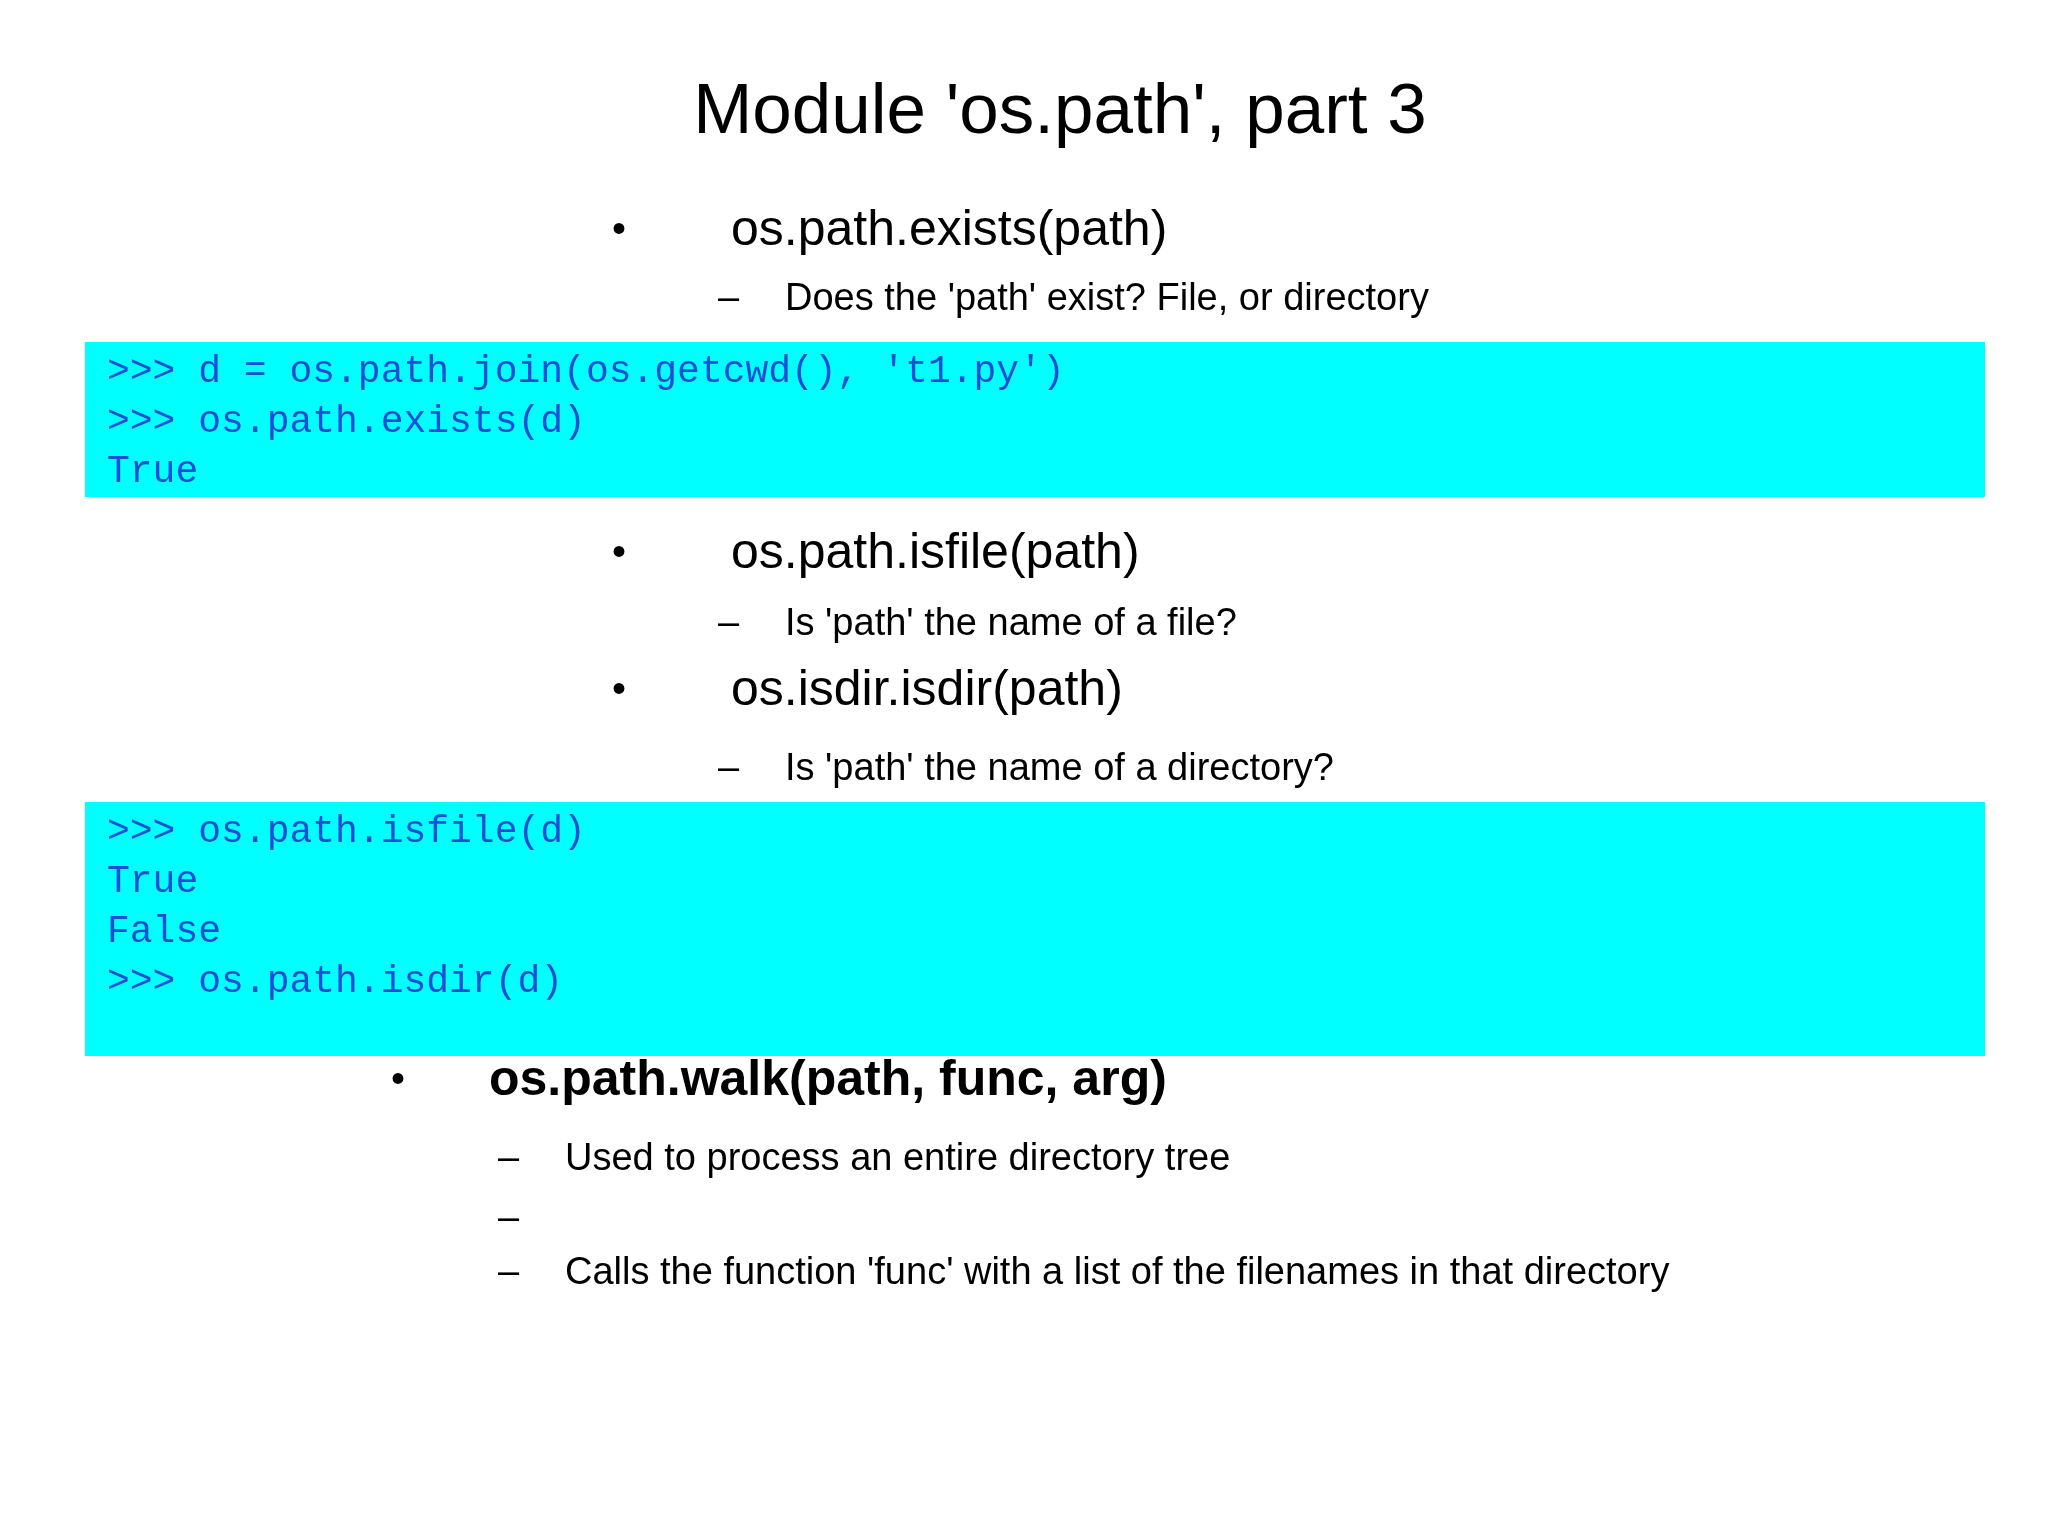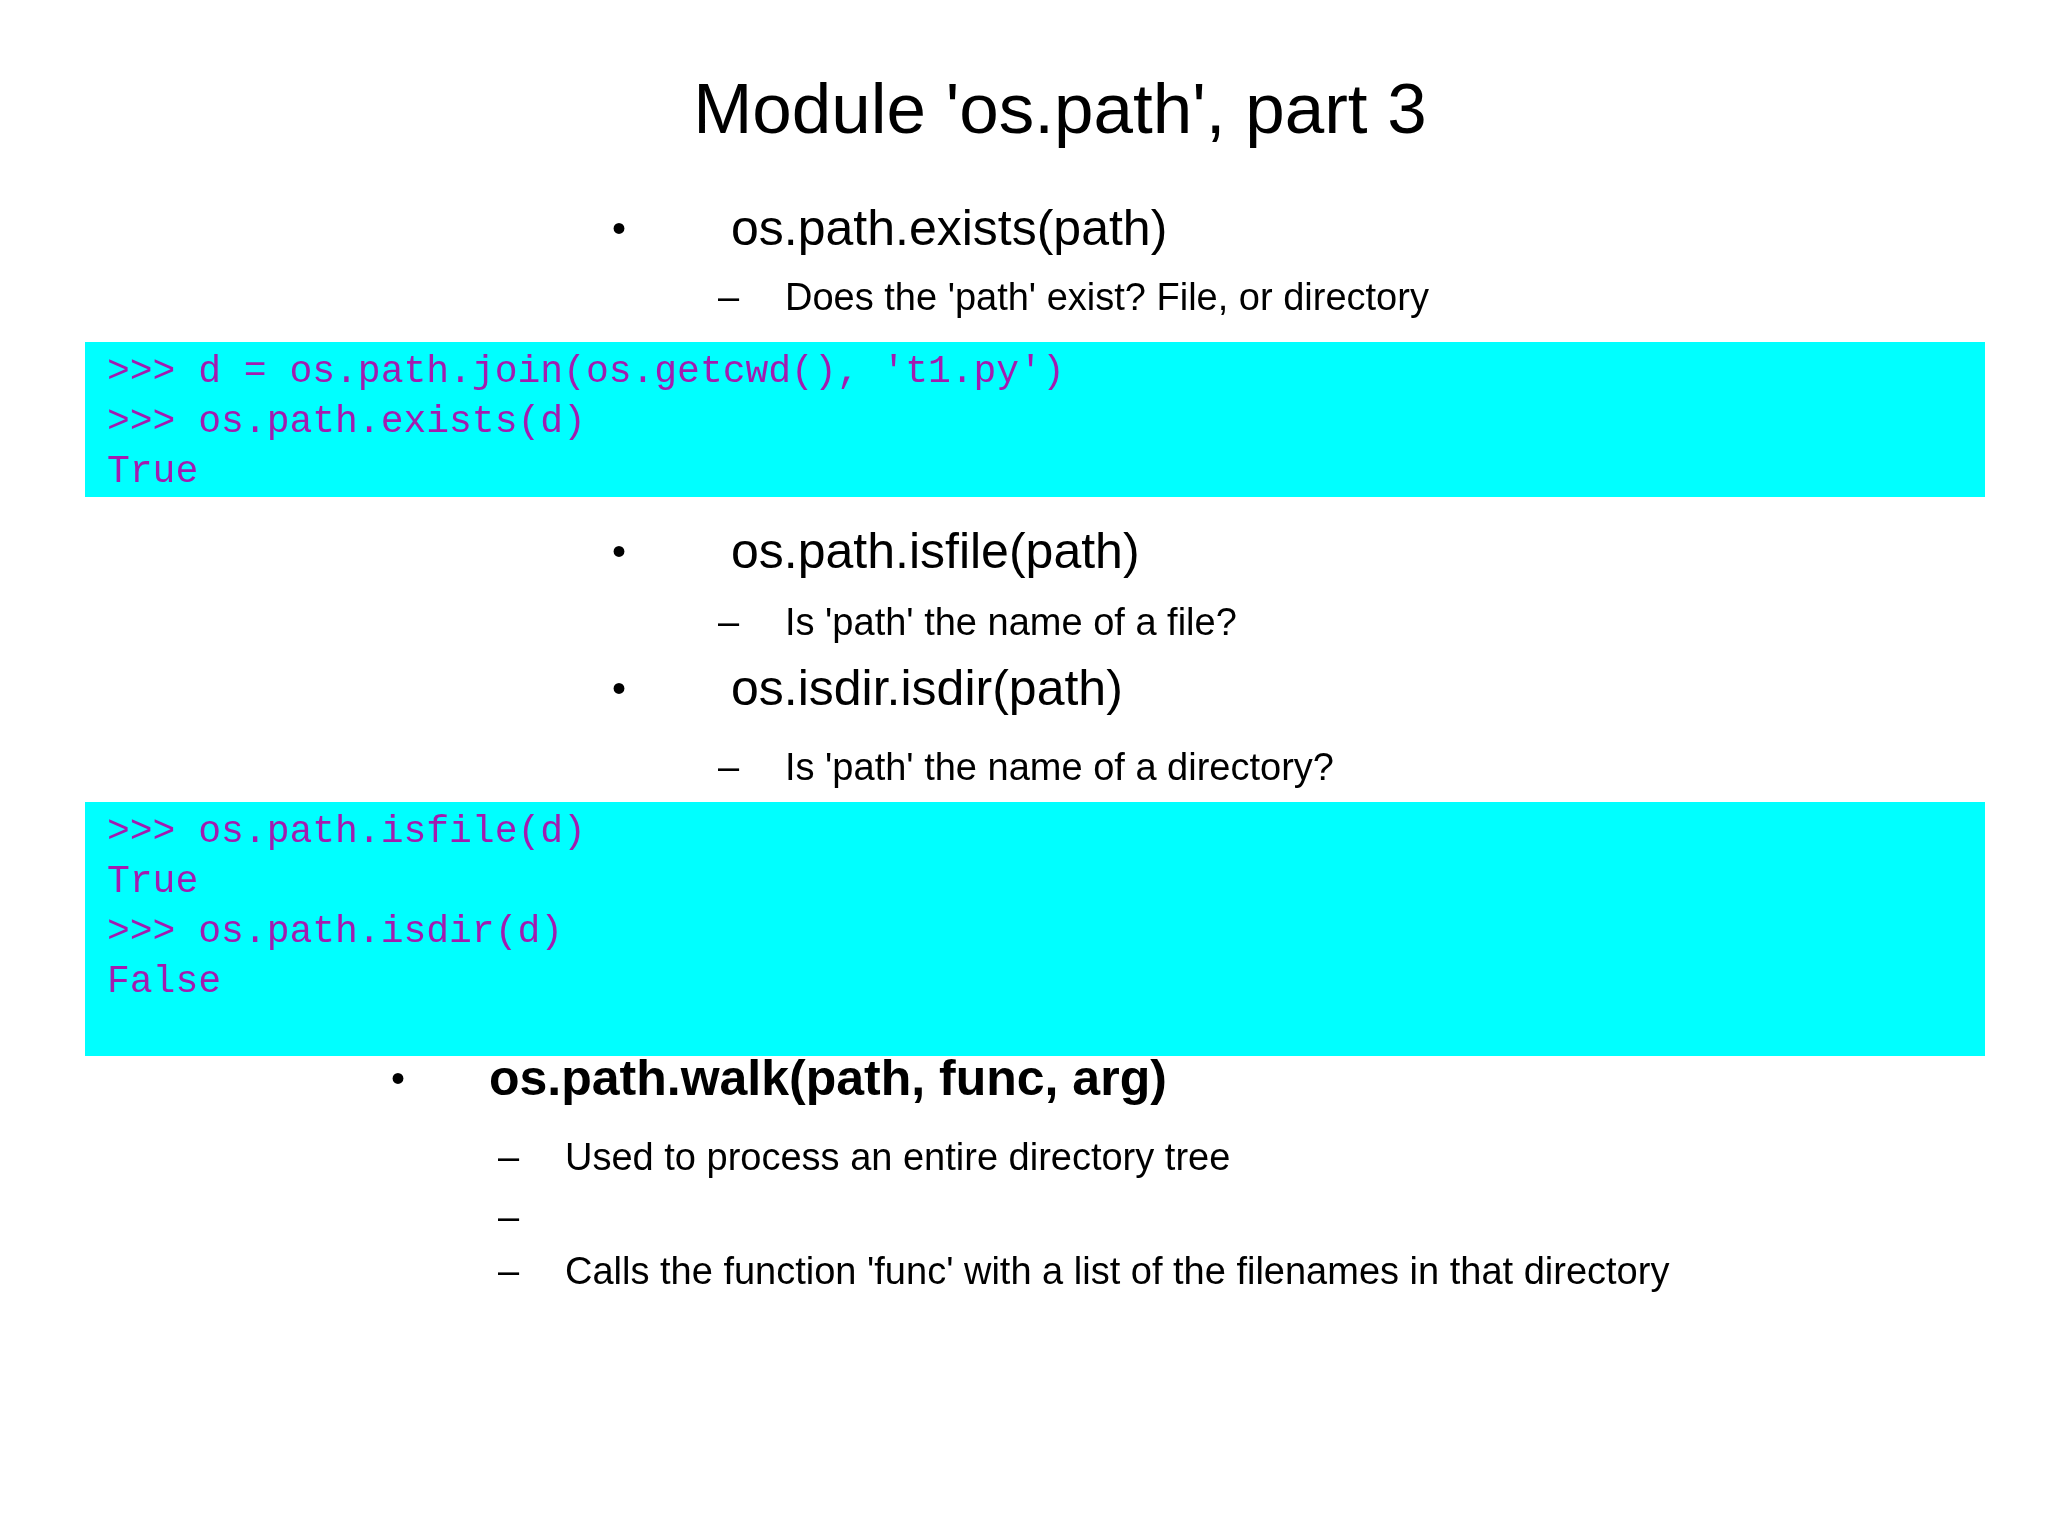--- a/index.html
+++ b/index.html
@@ -63,21 +63,21 @@
   .code-block {
     position: absolute;
     left: 85px;
     width: 1900px;
     box-sizing: border-box;
     padding: 5px 0 0 22px;
     background: #00ffff;
     font-family: "Liberation Mono", monospace;
     font-size: 38px;
     line-height: 50px;
-    color: #a21caf;
+    color: #1d4ed8;
   }
   .code-line { white-space: pre; }
 
   
   #row-exists      { top: 198px; }
   #row-exists-sub  { top: 273px; }
   #code-block-1    { top: 342px; height: 155px; }
   #row-isfile      { top: 521px; }
   #row-isfile-sub  { top: 598px; }
   #row-isdir       { top: 658px; }
@@ -127,22 +127,22 @@
   </div>
 
   <div class="row l2" id="row-isdir-sub">
     <span class="marker">–</span>
     <span class="label">Is 'path' the name of a directory?</span>
   </div>
 
   <div class="code-block" id="code-block-2" style="background: rgb(0, 255, 255);">
     <div class="code-line">&gt;&gt;&gt; os.path.isfile(d)</div>
     <div class="code-line">True</div>
+    <div class="code-line">False</div>
     <div class="code-line">&gt;&gt;&gt; os.path.isdir(d)</div>
-    <div class="code-line">False</div>
   </div>
 
   <div class="row wl1" id="row-walk">
     <span class="marker">•</span>
     <span class="label">os.path.walk(path, func, arg)</span>
   </div>
 
   <div class="row wl2" id="row-walk-sub1">
     <span class="marker">–</span>
     <span class="label">Used to process an entire directory tree</span>

